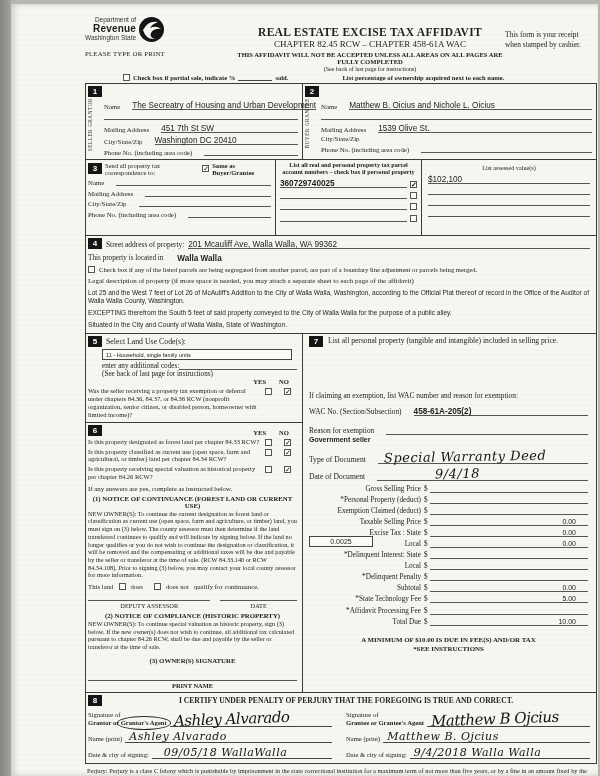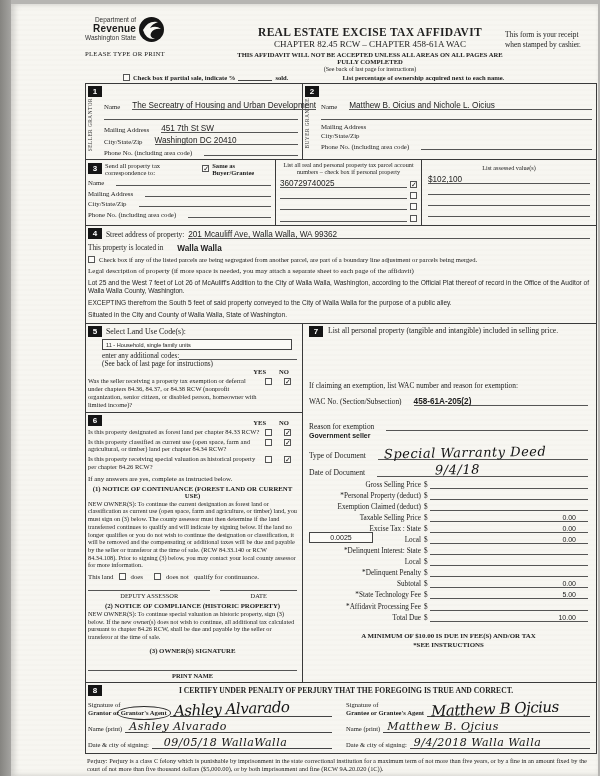--- a/index.html
+++ b/index.html
@@ -54,21 +54,21 @@
   .half1 { width:217px; border-right:1px solid #3a3a3a; }
   .half2 { width:293px; }
   .vside { position:absolute; left:2px; top:14px; writing-mode:vertical-rl; transform:rotate(180deg);
     font-size:5.3px; letter-spacing:.5px; color:#333; line-height:1.1; text-align:center; }
   .fields { margin-left:16px; }
   .frow2 { display:flex; align-items:flex-end; margin-top:2.5px; font-size:6.8px; gap:12px; }
 
   
   .row3 { display:flex; border-top:1px solid #3a3a3a; }
   .c31 { width:190px; padding:2px 4px 3px 2px; border-right:1px solid #3a3a3a; }
-  .c32 { width:146px; padding:1px 4px 3px 4px; border-right:1px solid #3a3a3a; }
+  .c32 { width:146px; padding:1px 4px 13px 4px; border-right:1px solid #3a3a3a;font-weight:bold; }
   .c33 { flex:1; padding:1px 6px 3px 6px; }
   .chead { font-size:6.2px; text-align:center; line-height:1.15; }
   .prow { display:flex; align-items:flex-end; gap:3px; margin-top:3.2px; }
   .sendline { display:flex; gap:3px; align-items:center; font-size:6.6px; }
 
   
   .row4 { border-top:1px solid #3a3a3a; padding:2px 6px 4px 2px; }
   .r4l1 { display:flex; align-items:flex-end; gap:4px; }
   .ind { }
   .legal { font-family:"Liberation Sans",sans-serif; font-size:6.6px; line-height:1.25; color:#262626; margin-top:4px; }
@@ -199,20 +199,21 @@
         <div class="fields">
           <div class="frow2">
                   <span>Name</span>
                   <span class="line"><span class="typed">Matthew B. Oicius and Nichole L. Oicius</span></span>
                 </div>
           <div class="frow2">
                   <span class="line"></span>
                 </div>
           <div class="frow2">
                   <span>Mailing Address</span>
+                  <span class="line"><span class="typed">1539 Olive St.</span></span>
                 </div>
           <div class="frow2">
                   <span>City/State/Zip</span>
                 </div>
           <div class="frow2">
                   <span>Phone No. (including area code)</span>
                   <span class="line"></span>
                 </div>
         </div>
       </div>
@@ -381,21 +382,21 @@
         <div style="display:flex; gap:5px">
           <span class="badge">7</span>
           <span style="font-size:7.6px; line-height:1.3; flex:1">List all personal property (tangible and intangible) included in selling price.</span>
         </div>
         <div style="height:44px"></div>
         <div style="font-size:7.4px">If claiming an exemption, list WAC number and reason for exemption:</div>
         <div class="frow2" style="margin-top:6px; font-size:7.4px">
           <span>WAC No. (Section/Subsection)</span>
           <span class="line"><span class="typed" style="font-weight:bold">458-61A-205(2)</span></span>
         </div>
-        <div class="frow2" style="margin-top:16px; font-size:7.4px">
+        <div class="frow2" style="margin-top:10px; font-size:7.4px">
           <span>Reason for exemption</span>
           <span class="line"></span>
         </div>
         <div class="typed" style="font-size:7px; font-weight:bold">Government seller</div>
         <div class="frow2" style="margin-top:7px; font-size:7.6px">
           <span>Type of Document</span>
           <span class="line" style="height:15px">
                   <span class="hand hw-lg" style="position:absolute; left:6px; bottom:-1px; white-space:nowrap">Special Warranty Deed</span>
                 </span>
         </div>

